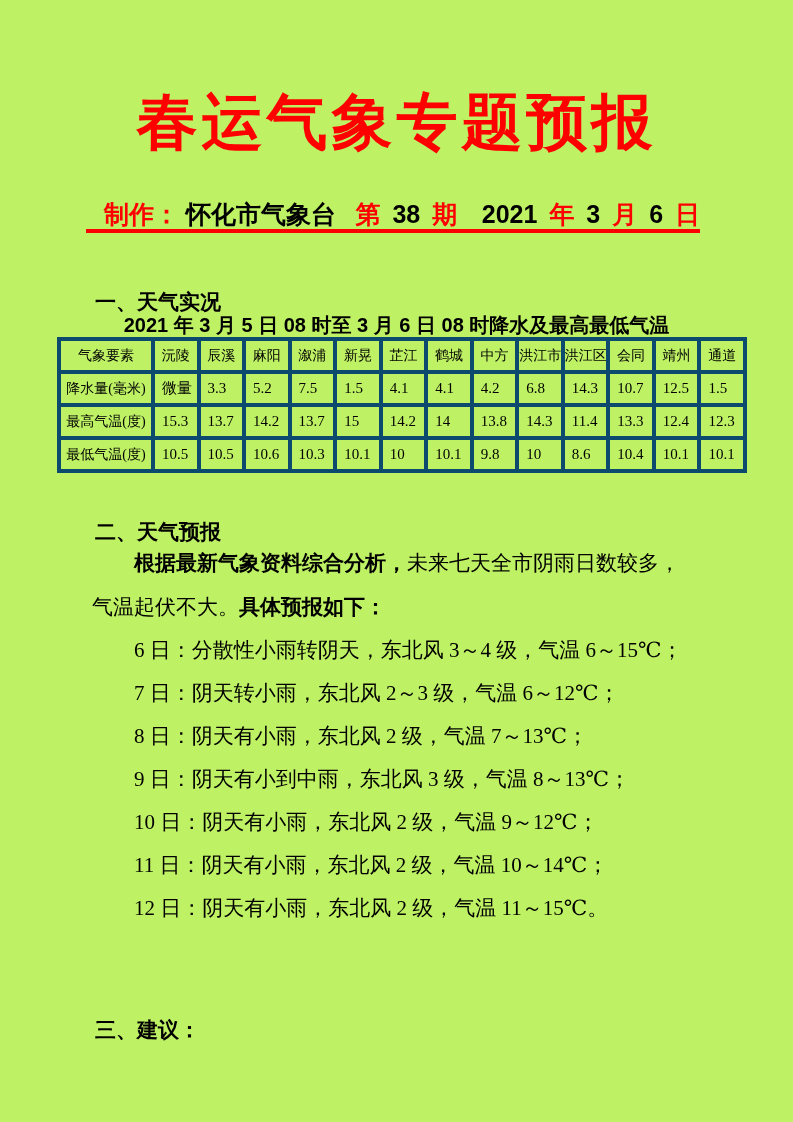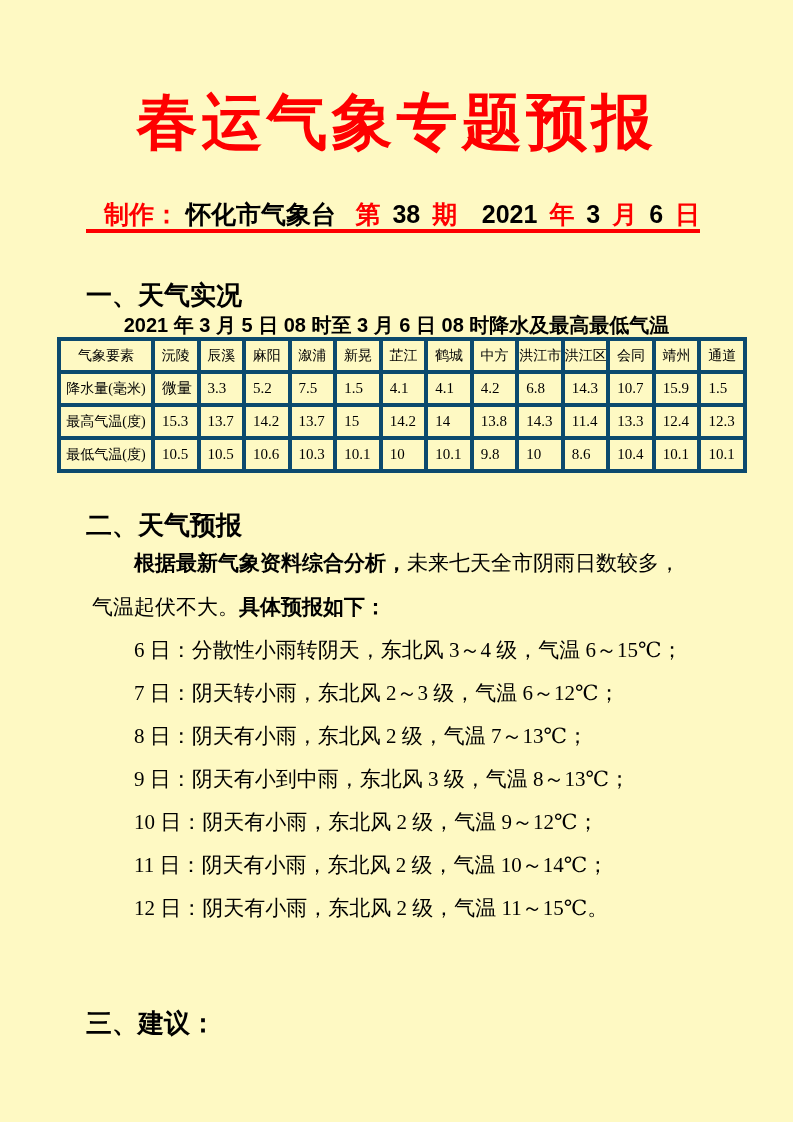--- a/index.html
+++ b/index.html
@@ -1,38 +1,38 @@
 <!DOCTYPE html>
 <html><head>
 <meta charset="utf-8">
 <style>
   html,body{margin:0;padding:0;background:#ffffff;}
   .page{
-    position:relative;width:793px;height:1122px;background:#fef9c3;overflow:hidden;
+    position:relative;width:793px;height:1122px;background:#bef264;overflow:hidden;
     font-family:"Liberation Serif","DejaVu Serif",serif;color:#000;
   }
   .doc-title{
     position:absolute;top:82px;left:0;width:100%;text-align:center;
     font-size:61px;font-weight:bold;color:#fe0000;letter-spacing:4px;
     font-family:"Liberation Serif","DejaVu Serif",serif;white-space:nowrap;
   }
   .masthead{
     position:absolute;top:198px;left:86px;width:614px;
     display:flex;justify-content:space-between;align-items:baseline;
     font-size:25px;font-weight:bold;white-space:nowrap;
     font-family:"Liberation Sans","DejaVu Sans",sans-serif;
   }
   .masthead .left{padding-left:18px;}
   .red{color:#fe0000;}
   .blk{color:#000;}
   .masthead .num{margin:0 5px;}
   .rule{position:absolute;top:229px;left:86px;width:614px;height:4px;background:#fe0000;}
   .h1{
-    position:absolute;left:86px;font-size:26px;font-weight:bold;color:#000;
-    font-family:"Liberation Sans","DejaVu Sans",sans-serif;white-space:nowrap;
+    position:absolute;left:95px;font-size:21px;font-weight:bold;color:#000;
+    font-family:"Liberation Sans","DejaVu Sans",sans-serif;white-space:nowrap;margin-top:10px;
   }
   #sec1-heading{top:278px;}
   #sec2-heading{top:508px;}
   #sec3-heading{top:1006px;}
   .table-title{
     position:absolute;top:312px;left:0;width:100%;text-align:center;
     font-size:20px;font-weight:bold;
     font-family:"Liberation Sans","DejaVu Sans",sans-serif;white-space:nowrap;
   }
   table.wx{
@@ -129,21 +129,21 @@
       <td class="val">3.3</td>
       <td class="val">5.2</td>
       <td class="val">7.5</td>
       <td class="val">1.5</td>
       <td class="val">4.1</td>
       <td class="val">4.1</td>
       <td class="val">4.2</td>
       <td class="val">6.8</td>
       <td class="val">14.3</td>
       <td class="val">10.7</td>
-      <td class="val">15.9</td>
+      <td class="val">12.5</td>
       <td class="val">1.5</td>
     </tr>
     <tr>
       <td>最高气温(度)</td>
       <td class="val">15.3</td>
       <td class="val">13.7</td>
       <td class="val">14.2</td>
       <td class="val">13.7</td>
       <td class="val">15</td>
       <td class="val">14.2</td>

